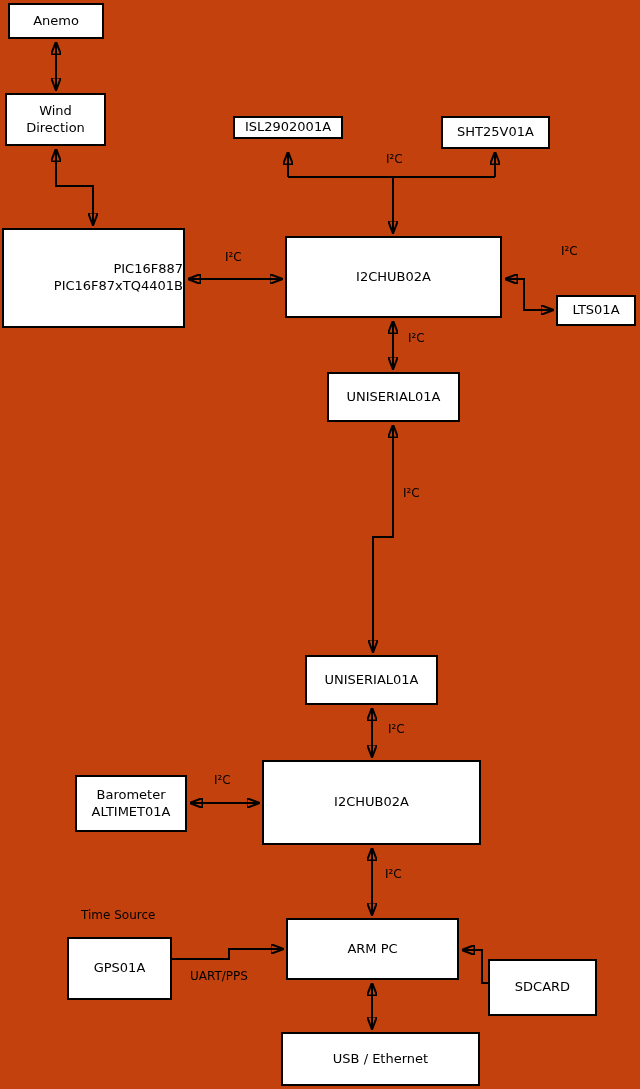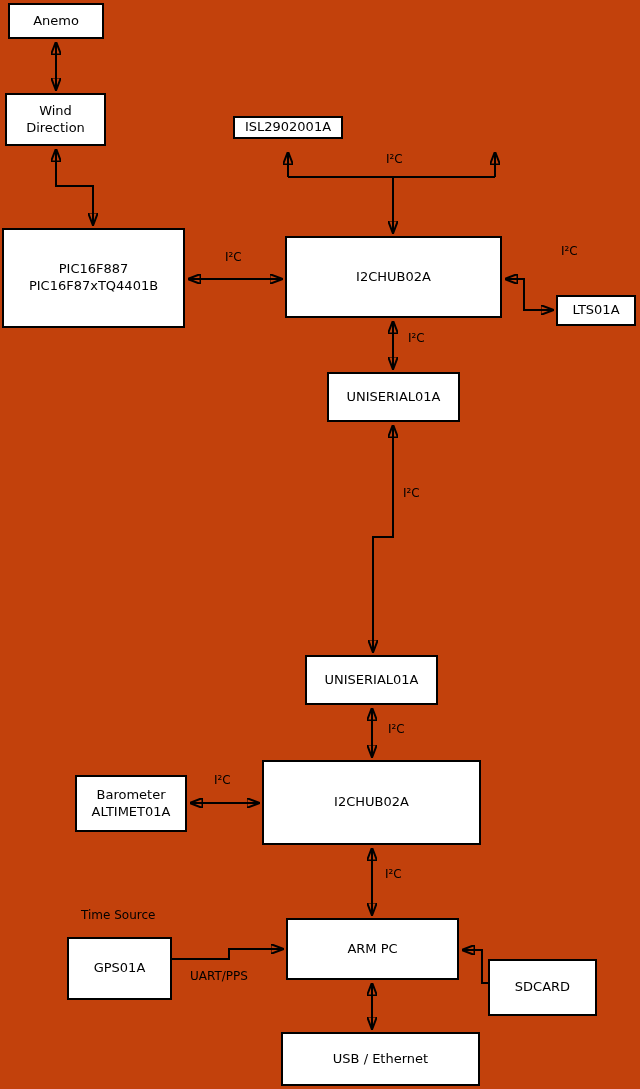--- a/index.html
+++ b/index.html
@@ -77,29 +77,32 @@
 
   <div class="node" style="left:8px;top:3px;width:96px;height:36px;">
     <span>Anemo</span>
   </div>
 
   <div class="node" style="left:5px;top:93px;width:101px;height:53px;">
     <span>Wind</span>
     <span>Direction</span>
   </div>
 
-  <div class="node" style="left:2px;top:228px;width:183px;height:100px;">
+  <div class="node" style="left:2px;top:228px;width:183px;height:100px;align-items:flex-end;">
     <span>PIC16F887</span>
     <span>PIC16F87xTQ4401B</span>
   </div>
 
   <div class="node" style="left:233px;top:116px;width:110px;height:23px;">
     <span>ISL2902001A</span>
   </div>
 
+  <div class="node" style="left:441px;top:116px;width:109px;height:33px;">
+    <span>SHT25V01A</span>
+  </div>
 
   <div class="node" style="left:285px;top:236px;width:217px;height:82px;">
     <span>I2CHUB02A</span>
   </div>
 
   <div class="node" style="left:556px;top:295px;width:80px;height:31px;">
     <span>LTS01A</span>
   </div>
 
   <div class="node" style="left:327px;top:372px;width:133px;height:50px;">

